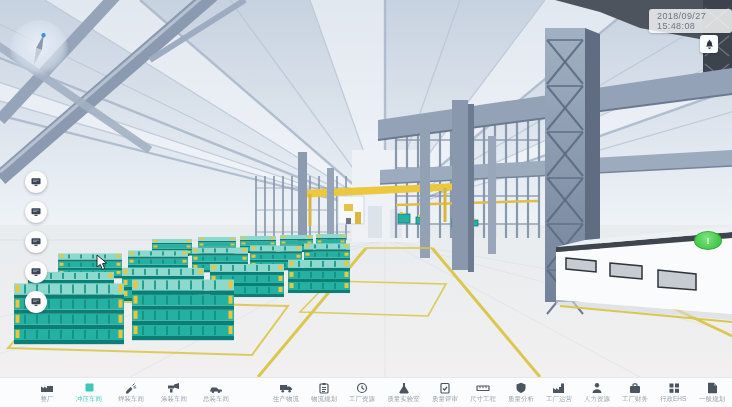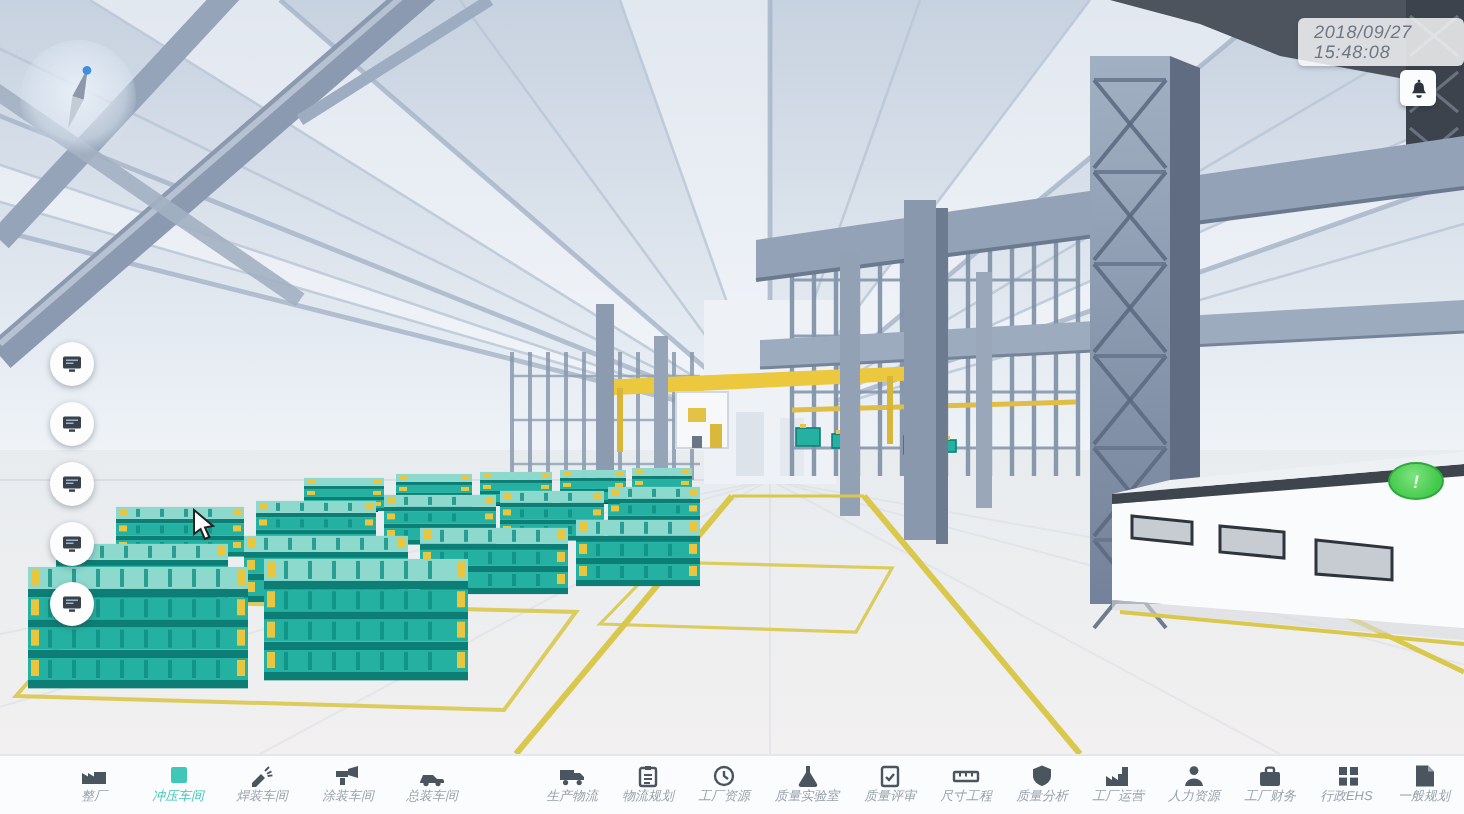--- a/index.html
+++ b/index.html
@@ -1,17 +1,17 @@
 <!DOCTYPE html>
 <html><head>
 <meta charset="utf-8">
 <style>
   html,body{margin:0;padding:0;}
   .stage{position:relative;width:732px;height:407px;overflow:hidden;
-    font-family:"Liberation Sans",sans-serif;background:#86efac;font-style:italic;}
+    font-family:"Liberation Sans",sans-serif;background:#86efac;}
   .viewport{position:absolute;left:0;top:0;width:732px;height:377px;}
   .viewport svg{display:block;}
   
   .timechip{position:absolute;left:649px;top:9px;padding:2px 8px;border-radius:3px;
     background:rgba(250,251,252,.82);color:#6d7682;font-size:9px;letter-spacing:.4px;
     box-shadow:0 1px 2px rgba(40,50,60,.25);}
   
   .bellbtn{position:absolute;left:700px;top:35px;width:18px;height:18px;border-radius:3px;
     background:#fbfcfd;display:flex;align-items:center;justify-content:center;
     box-shadow:0 1px 2px rgba(30,35,45,.4);cursor:pointer;}

